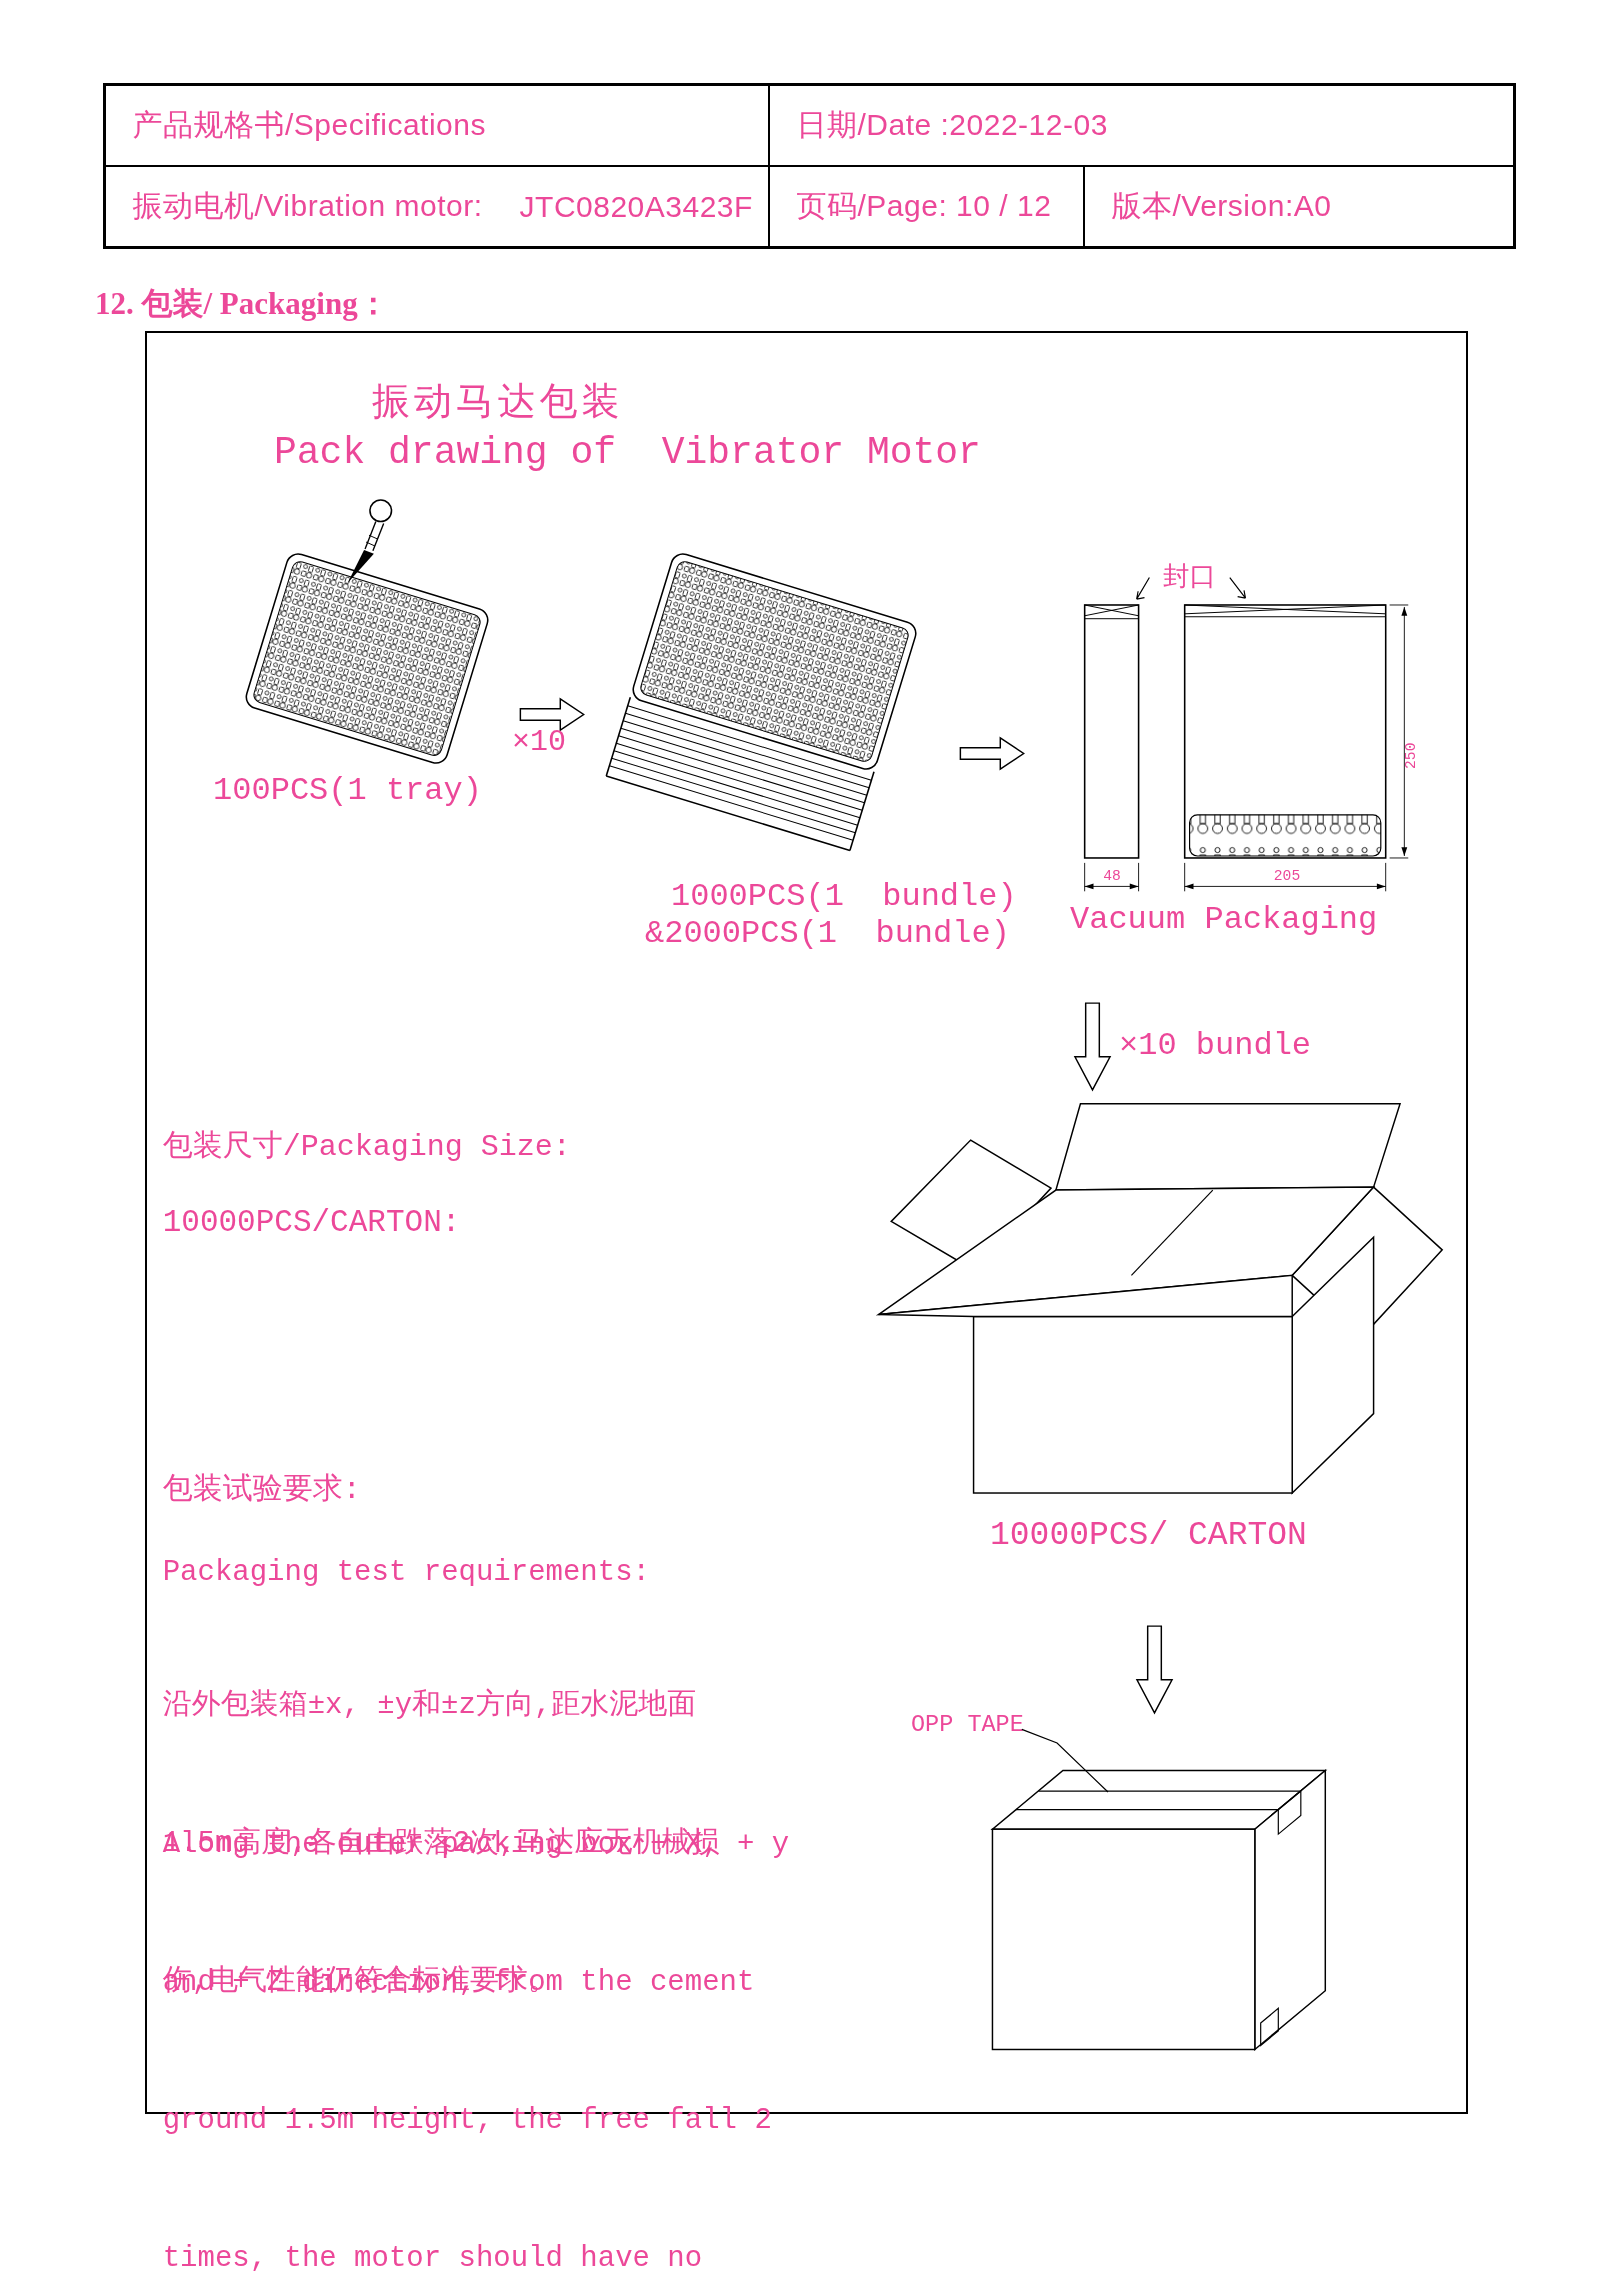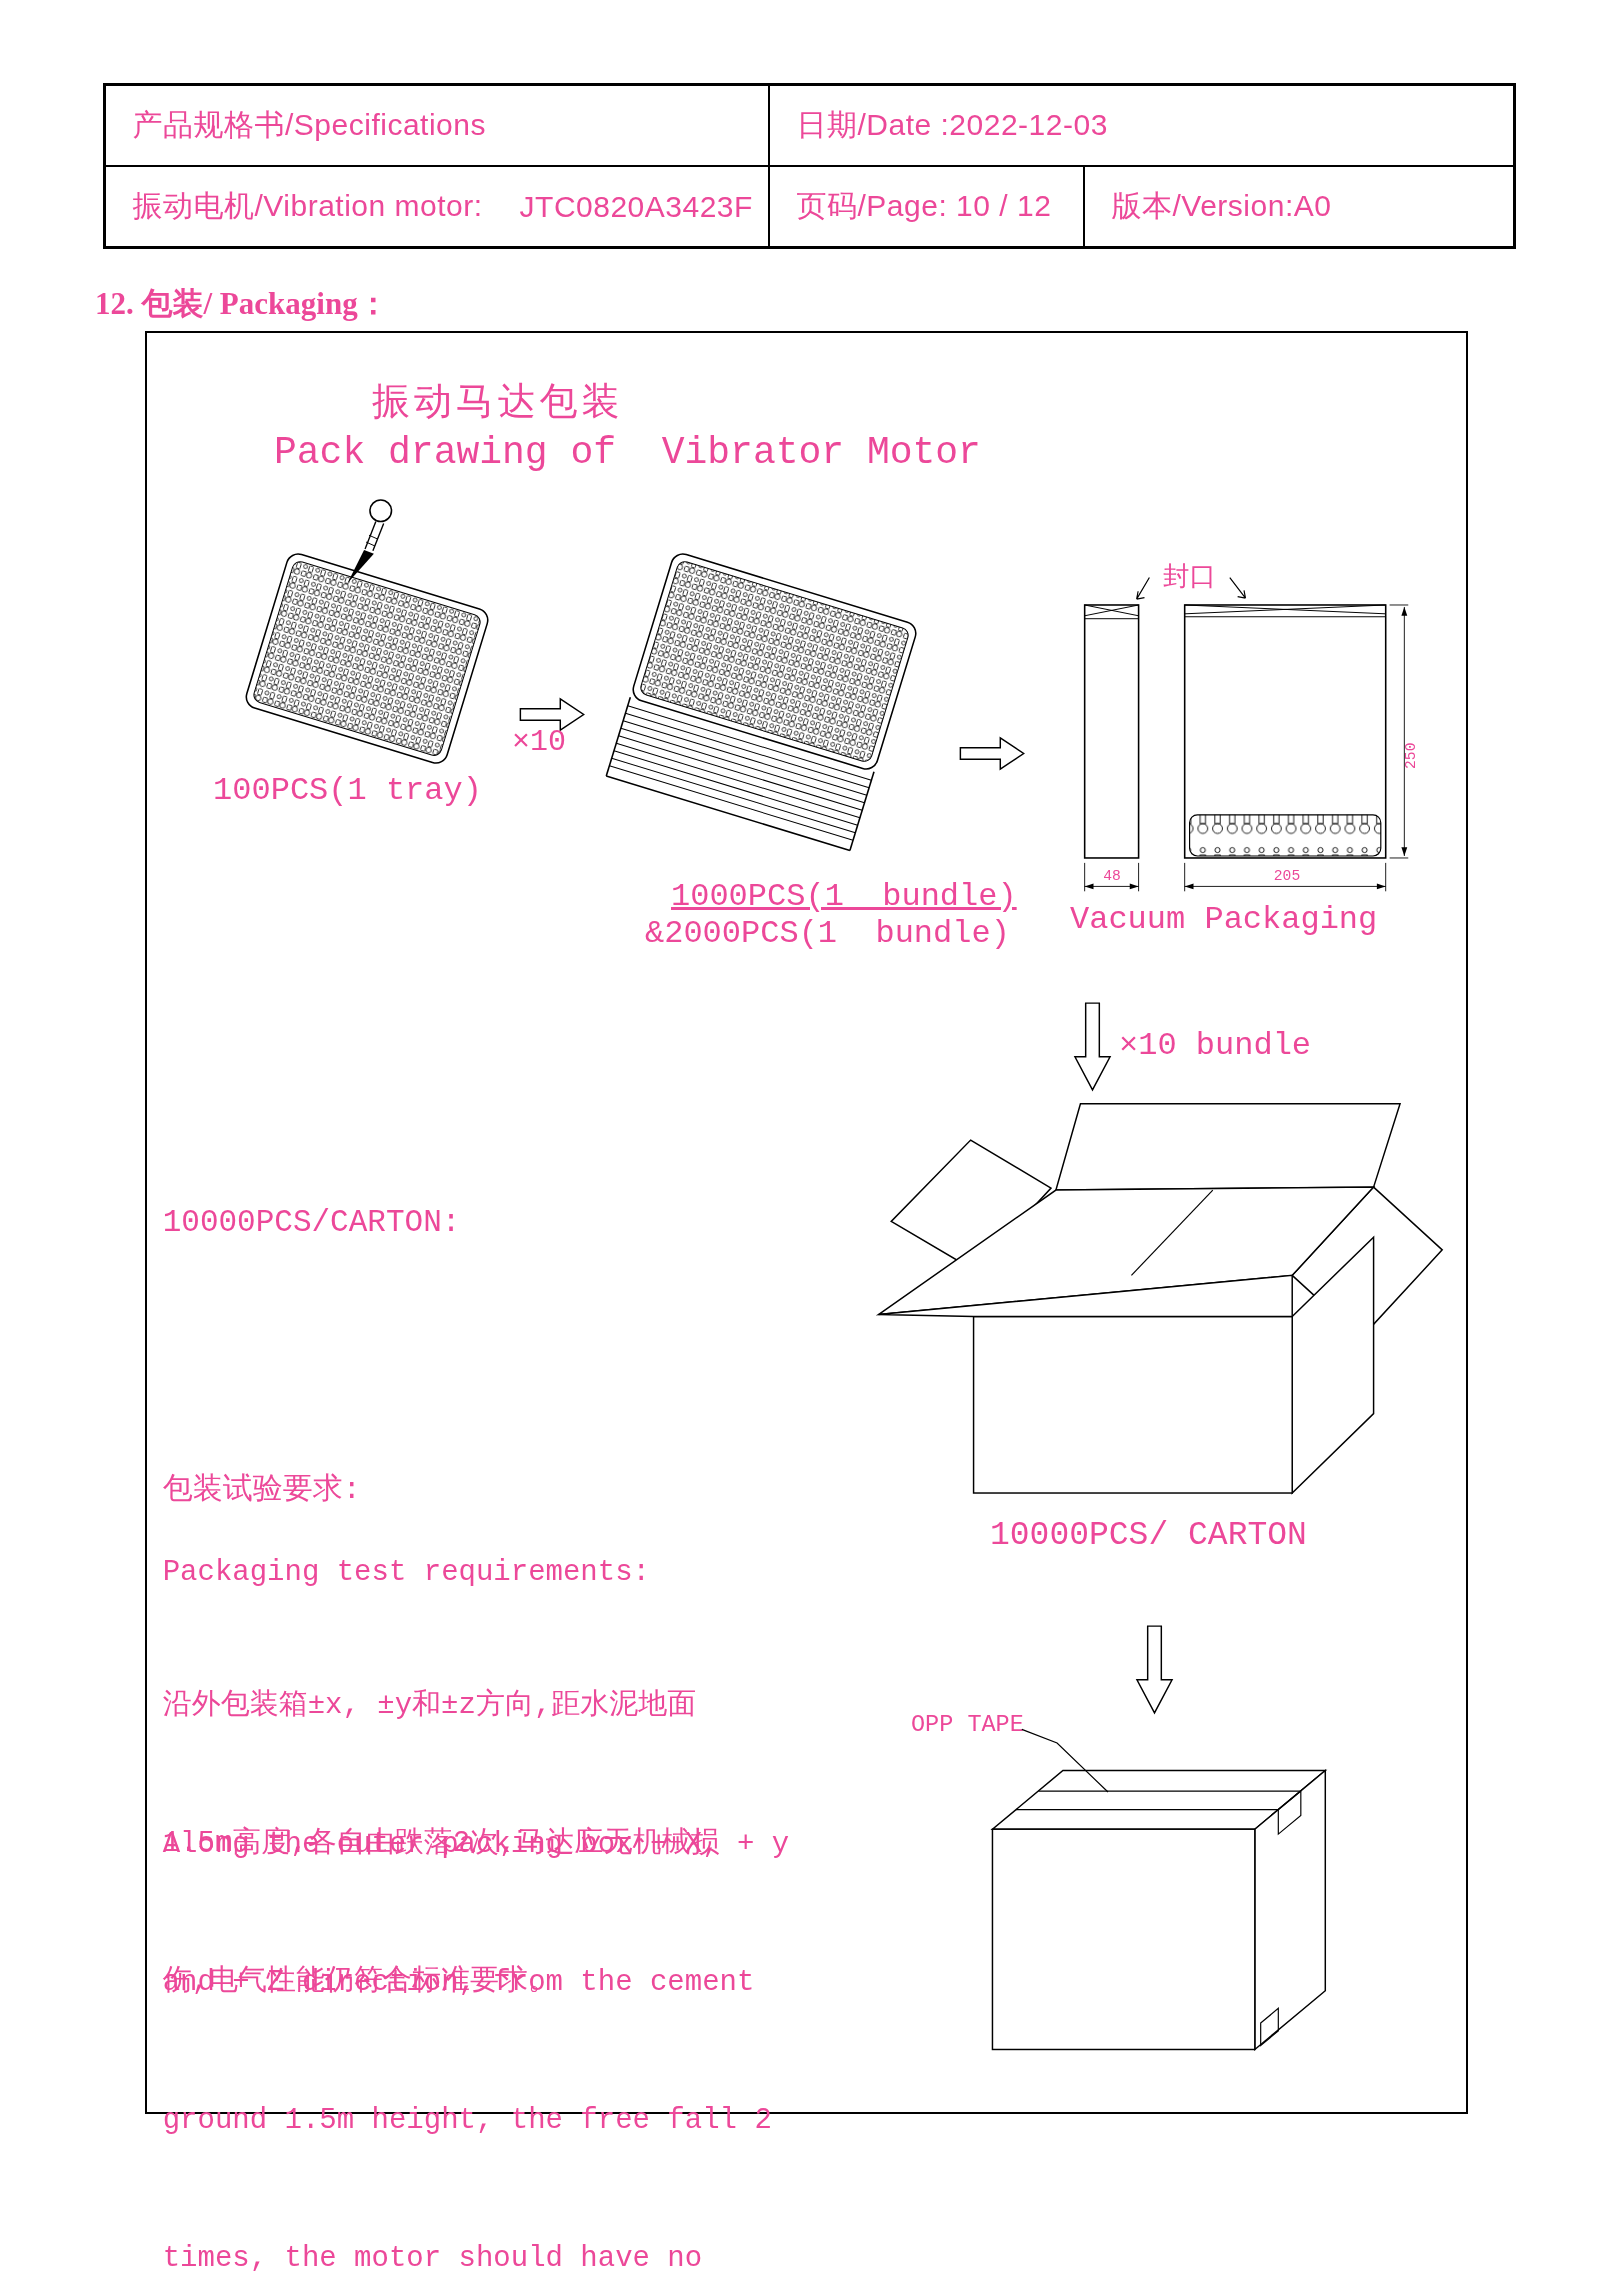--- a/index.html
+++ b/index.html
@@ -29,21 +29,21 @@
   .drawbox { left:145px; top:331px; width:1323px; height:1783px; border:2px solid #000; }
 
   .title-cn { left:225px; top:43px; width:588px; text-align:left; font-size:38px; letter-spacing:3.9px; }
   .title-en { left:127px; top:98px; width:784px; font-size:38px; }
 
   .tray-svg   { left:83px;  top:157px; }
   .tray-label { left:39px;  top:439px; width:323px; text-align:center; font-size:32px; }
   .arrow1-svg { left:372px; top:363px; }
   .x10-label  { left:365px; top:392px; font-size:30px; }
   .stack-svg  { left:451px; top:206px; }
-  .bundle-label1 { left:524px; top:545px; font-size:32px;text-decoration:underline; }
+  .bundle-label1 { left:524px; top:545px; font-size:32px; }
   .bundle-label2 { left:498px; top:582px; font-size:32px; }
   .arrow2-svg { left:812px; top:402px; }
 
   .vacuum-svg { left:916px; top:221px; }
   .seal-label { left:1016px; top:225px; font-size:26.5px; }
   .dim48  { left:926px;  top:535px; width:78px; text-align:center; font-size:14.7px; }
   .dim205 { left:1101px; top:535px; width:78px; text-align:center; font-size:14.7px; }
   .dim250 { left:1256px; top:436px; font-size:14.7px; transform:rotate(-90deg); transform-origin:left top; }
   .vacuum-label { left:923px; top:568px; font-size:32px;font-family:Liberation Mono, monospace; }
 
@@ -208,20 +208,21 @@
         <polygon points="591,96 661,160 578,250 508,186"></polygon>
         <polygon points="508,228 591,147 591,327 508,408"></polygon>
         <rect x="183" y="228" width="325" height="180"></rect>
         <polygon points="86,226 267,99 591,96 508,186"></polygon>
         <polygon points="86,226 508,186 508,228 183,228"></polygon>
       </g>
       <line x1="427" y1="99" x2="344" y2="186" stroke="#000" stroke-width="1.2"></line>
     </svg>
     <div class="abs cad carton-label">10000PCS/ CARTON</div>
 
+    <div class="abs cad pkg-size-title">包装尺寸/Packaging Size:</div>
     <div class="abs cad pkg-size-l1">10000PCS/CARTON:</div>
 
     <div class="abs cad test-title-cn">包装试验要求:</div>
     <div class="abs cad test-title-en">Packaging test requirements:</div>
     <div class="abs cad test-cn">
       <div>沿外包装箱±x, ±y和±z方向,距水泥地面</div>
       <div>1.5m高度,各自由跌落2次,马达应无机械损</div>
       <div>伤,电气性能仍符合标准要求。</div>
     </div>
     <div class="abs cad test-en">

